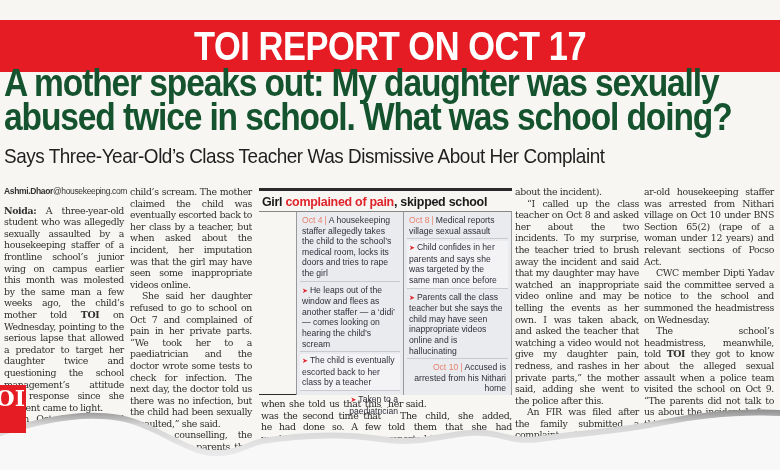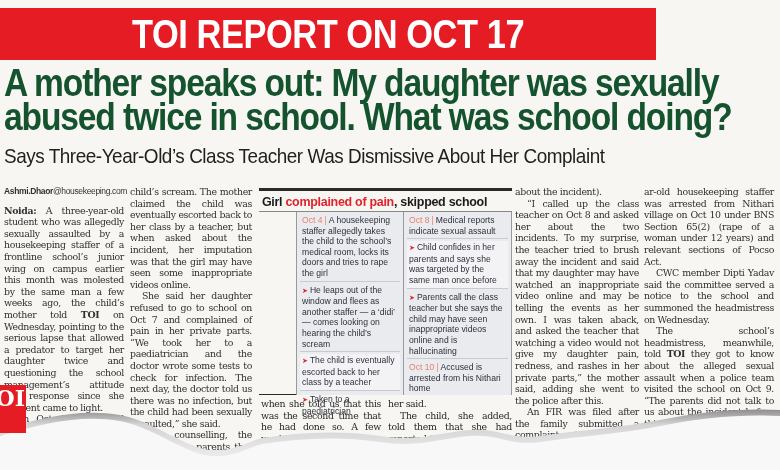--- a/index.html
+++ b/index.html
@@ -1,20 +1,20 @@
 <!DOCTYPE html>
 <html><head>
 <meta charset="utf-8">
 <style>
   * { box-sizing: border-box; margin: 0; padding: 0; }
   html, body { width: 780px; height: 470px; overflow: hidden; background: #f7f6f3; }
   body { position: relative; font-family: "DejaVu Serif", serif; color: #2a2a2a; }
 
   .banner {
-    position: absolute; left: 0; top: 8px; width: 656px; height: 52px;
+    position: absolute; left: 0; top: 20px; width: 780px; height: 52px;
     background: #e51c23; display: flex; align-items: center; justify-content: center;
   }
   .banner-text {
     color: #ffffff; font-family: "Liberation Sans", sans-serif; font-weight: bold;
     font-size: 40px; letter-spacing: -0.5px; transform: scaleX(0.86); white-space: nowrap;
   }
 
   .headline {
     position: absolute; left: 4px; top: 66px; width: 772px;
     font-family: "Liberation Sans", sans-serif; font-weight: bold; color: #14532d;
@@ -56,21 +56,21 @@
     font-family: "Liberation Sans", sans-serif; font-weight: bold; font-size: 13px;
     padding: 3px 0 2px 3px; color: #1a1a1a; white-space: nowrap;
     transform: scaleX(0.96); transform-origin: left; letter-spacing: -0.3px;
   }
   .box-title .hl { color: #e0242b; }
   .box-cols { display: flex; border-top: 1px solid #888; height: 184px; padding-left: 37px; }
   .box-col { width: 50%; padding: 2px 3px; background: #eaebef; border-left: 1px solid #999; border-right: 1px solid #999;
     font-family: "Liberation Sans", sans-serif; font-size: 8.6px; line-height: 10.6px; color: #2f2f3a; }
   .box-col + .box-col { border-left: 0; }
   .entry { padding: 1px 2px 2px 2px; border-bottom: 1px solid #c9c9d0; margin-bottom: 2px; }
-  .entry:last-child { border-bottom: 0; }
+  .entry:last-child { border-bottom: 0; text-align: right; }
   .entry.alt { background: #f3f3f6; }
   .date { color: #e8816e; }
   .sep { color: #e8816e; padding: 0 2px; }
   .arrow { color: #e0242b; font-size: 7px; padding-right: 2px; }
 
   .logo {
     position: absolute; left: 0; top: 385px; width: 26px; height: 48px; background: #e51c23;
     color: #fff; font-family: "DejaVu Serif", serif; font-weight: bold; font-size: 22px;
     display: flex; align-items: flex-start; justify-content: flex-end; padding-right: 1px; overflow: hidden;
   }
@@ -106,21 +106,21 @@
 <div class="box">
   <div class="box-title"><span>Girl </span><span class="hl">complained of pain</span><span>, skipped school</span></div>
   <div class="box-cols">
     <div class="box-col">
       <div class="entry"><span class="date">Oct 4</span><span class="sep">|</span><span>A housekeeping staffer allegedly takes the child to the school’s medical room, locks its doors and tries to rape the girl</span></div>
       <div class="entry"><span class="arrow">➤</span><span>He leaps out of the window and flees as another staffer — a ‘didi’ — comes looking on hearing the child’s scream</span></div>
       <div class="entry alt"><span class="arrow">➤</span><span>The child is eventually escorted back to her class by a teacher</span></div>
       <div class="entry"><span class="arrow">➤</span><span>Taken to a paediatrician</span></div>
     </div>
     <div class="box-col">
-      <div class="entry"><span class="date">Oct 8</span><span class="sep">|</span><span>Medical reports indicate sexual assault</span></div>
+      <div class="entry"><span class="date">Oct 8</span><span class="sep">|</span><span>Medical reports village sexual assault</span></div>
       <div class="entry alt"><span class="arrow">➤</span><span>Child confides in her parents and says she was targeted by the same man once before</span></div>
       <div class="entry"><span class="arrow">➤</span><span>Parents call the class teacher but she says the child may have seen inappropriate videos online and is hallucinating</span></div>
       <div class="entry"><span class="date">Oct 10</span><span class="sep">|</span><span>Accused is arrested from his Nithari home</span></div>
     </div>
   </div>
 </div>
 
 <div class="below-box-left">
   <p>when she told us that this was the second time that he had done so. A few weeks back, the same man molested the child ... was on a slide in the ... ,” the mot...</p>
 </div>

